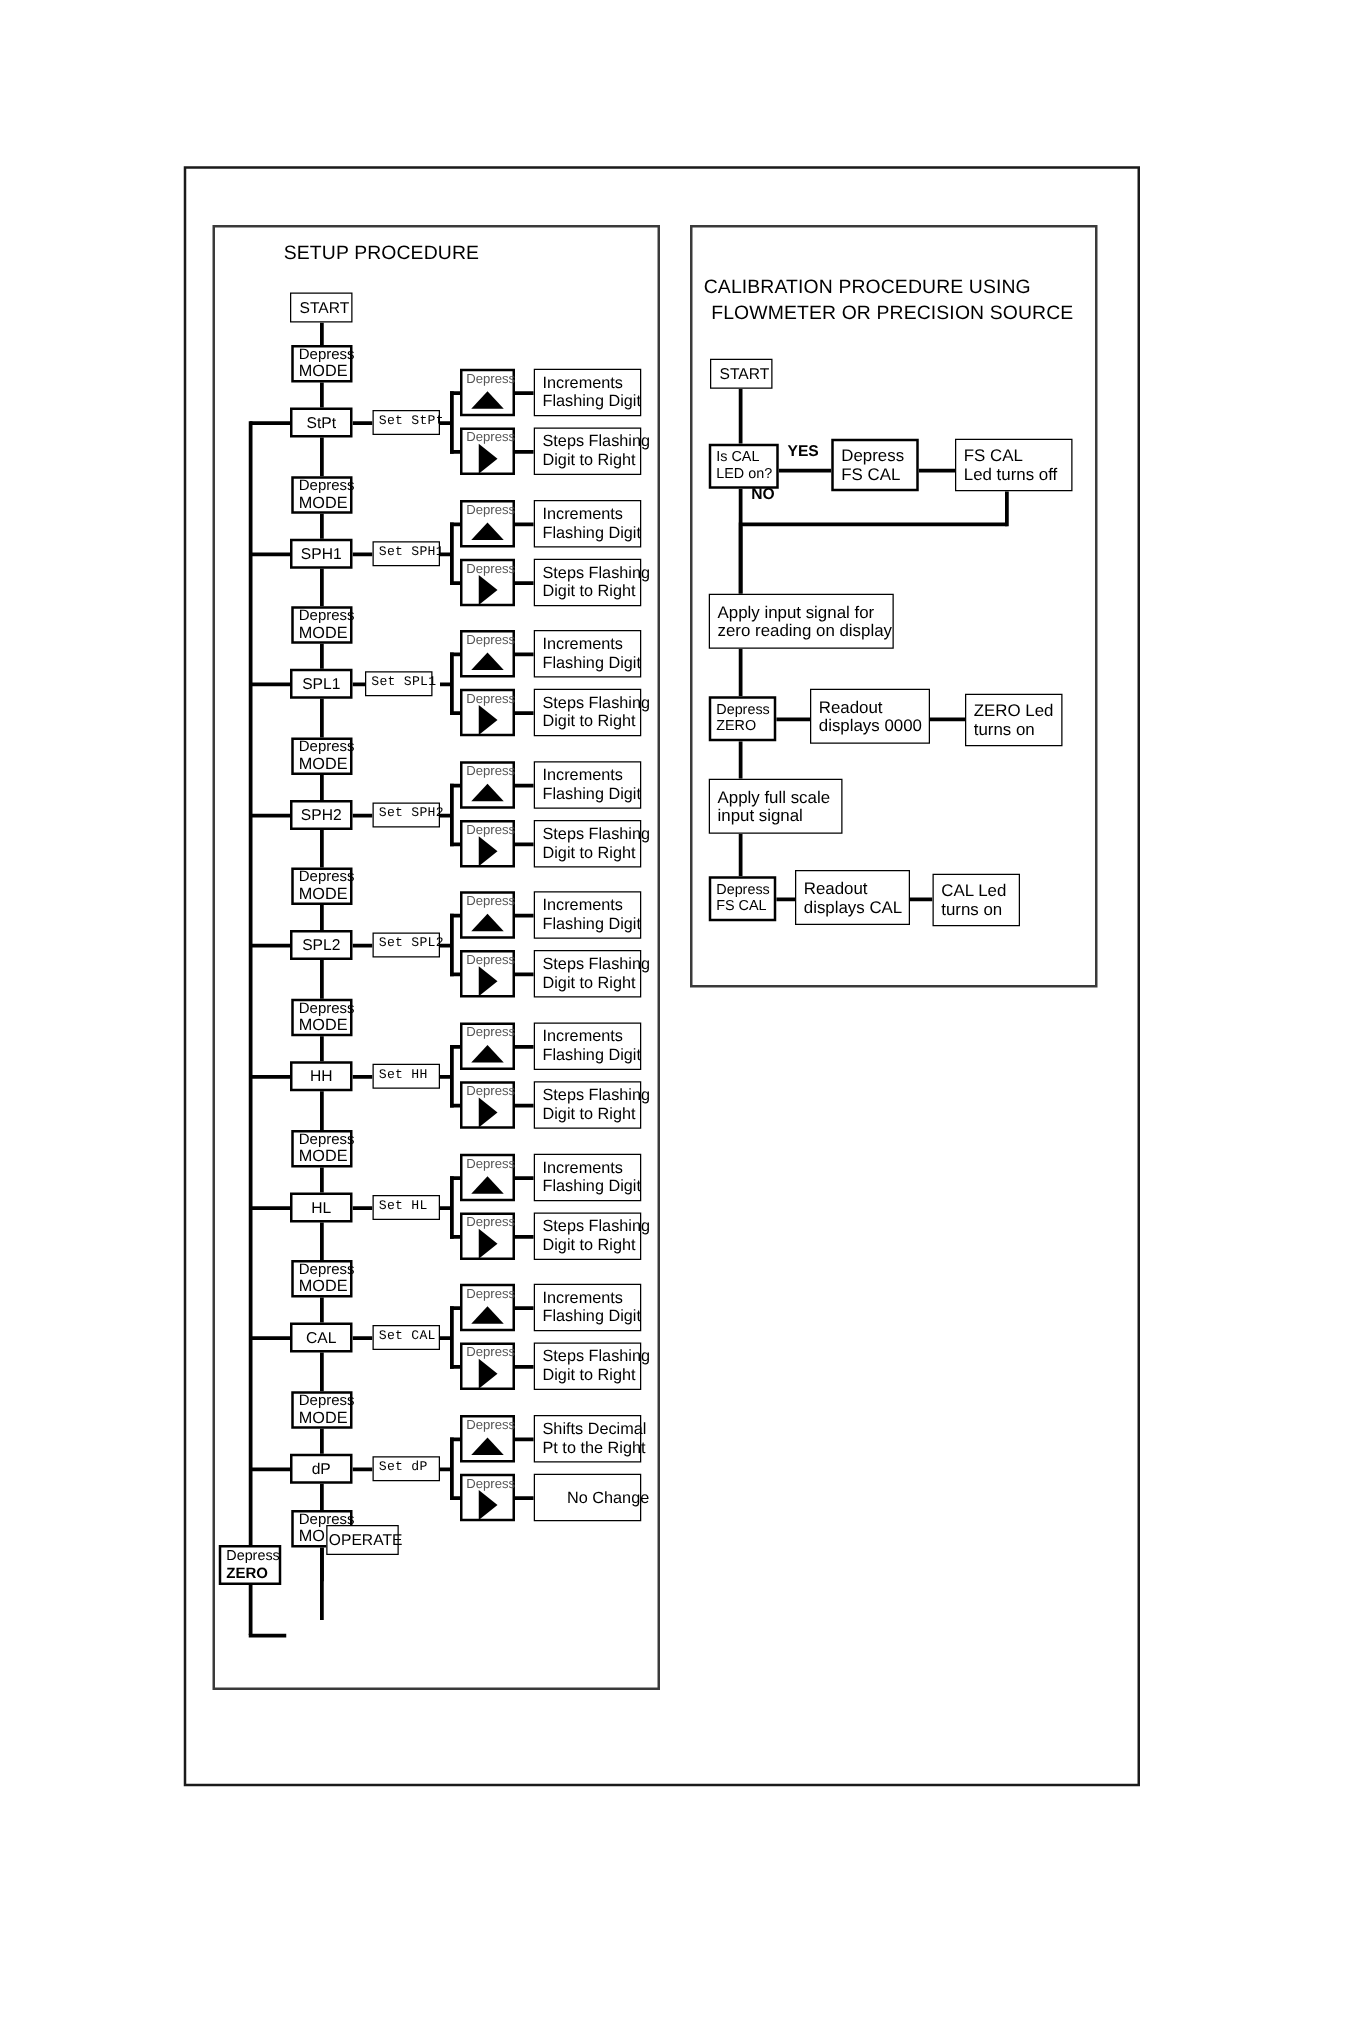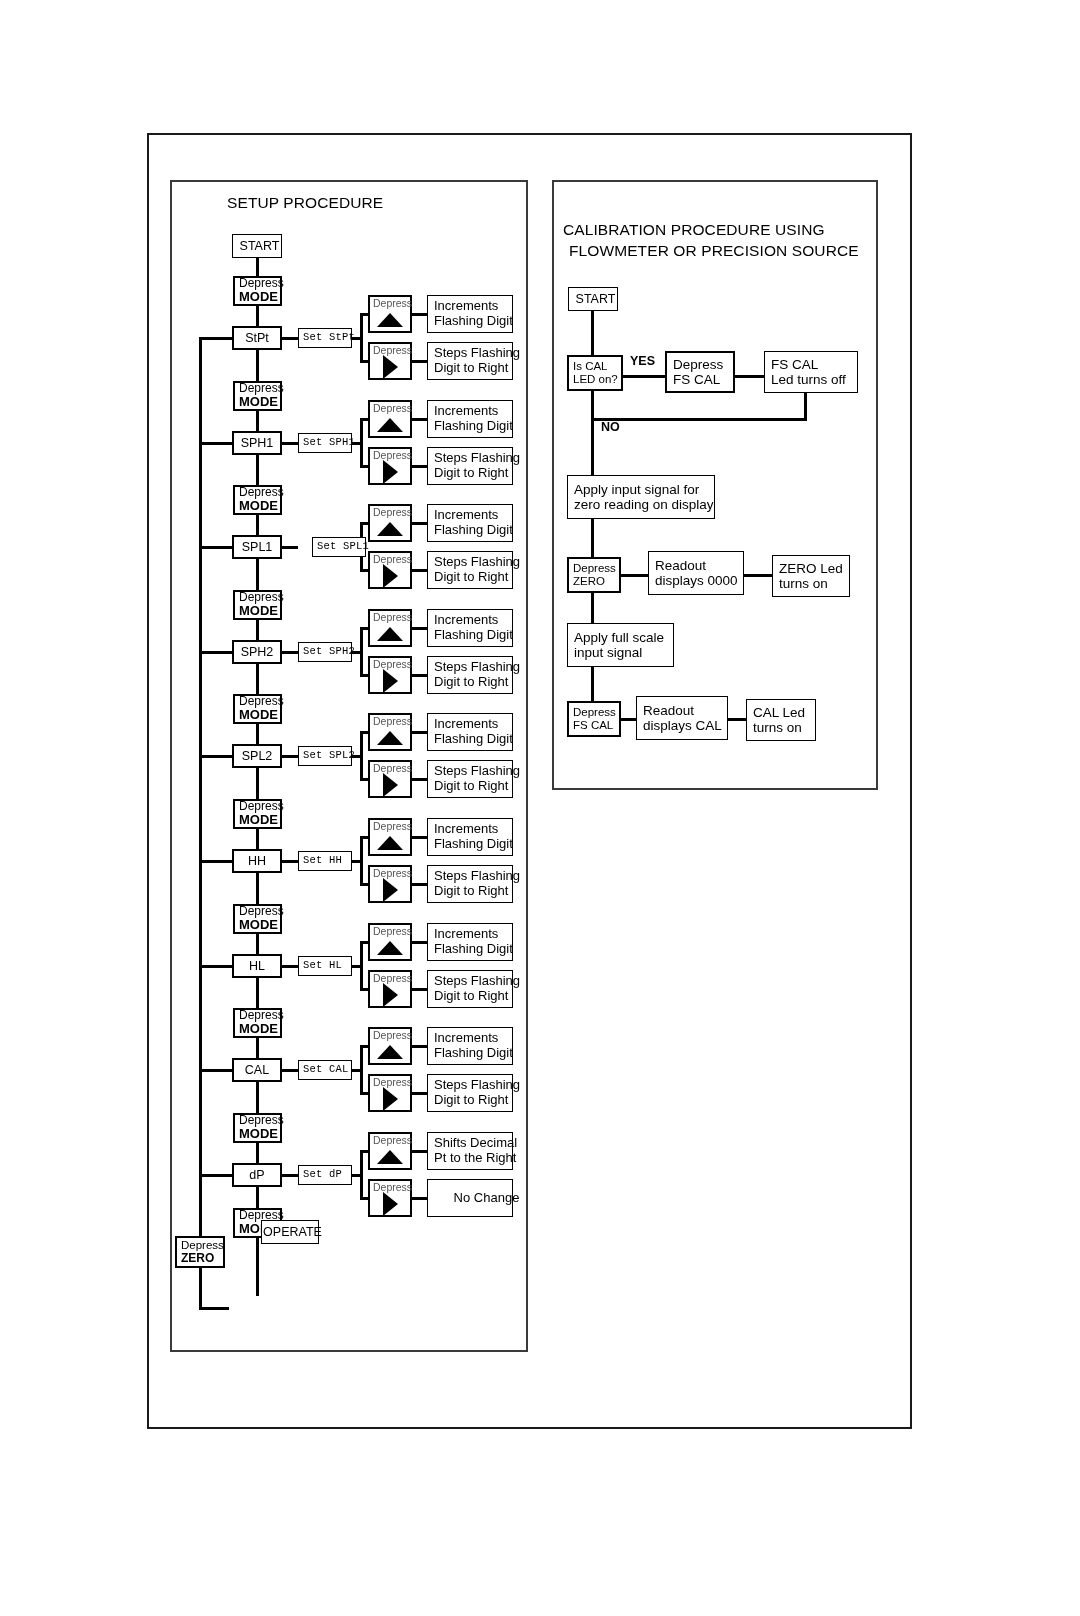--- a/index.html
+++ b/index.html
@@ -26,21 +26,21 @@
 
   
   .bx{position:absolute;box-sizing:border-box;background:#fff;border:1.6px solid #000;
       display:flex;flex-direction:column;align-items:flex-start;justify-content:center;
       line-height:1.12;z-index:4;}
   .bx.center{align-items:center;}
   .bx span{display:block;white-space:nowrap;}
 
   .t-term{font-size:12.5px;padding-left:5px;}
   .t-mode{font-size:12px;padding-left:4px;}
-  .t-mode .b{font-weight:bold;font-size:13px;}
+  .t-mode .b{font-weight:normal;font-size:13px;}
   .t-param{font-size:12.5px;}
   .t-set{font-size:10.5px;padding-left:4px;letter-spacing:.2px;font-family:Liberation Mono, monospace;}
   .t-act{font-size:13px;padding-left:6px;}
   .t-cal{font-size:13.5px;padding-left:6px;}
   .t-calsm{font-size:11.5px;padding-left:4px;}
   .t-dec{font-size:11.5px;padding-left:4px;}
   .t-dec .b{font-weight:bold;font-size:12px;}
 
   .bx.thick{border-width:2.2px;}
 
@@ -157,21 +157,21 @@
         <span>Steps Flashing</span>
         <span>Digit to Right</span>
       </div>
       <div class="bx t-mode thick" style="left: 233px; top: 485px; width: 49px; height: 30px;">
         <span>Depress</span>
         <span class="b">MODE</span>
       </div>
       <div class="bx t-param center thick" style="left: 232px; top: 535px; width: 50px; height: 24px;">
         <span>SPL1</span>
       </div>
-      <div class="bx t-set" style="left: 312px; top: 537px; width: 54px; height: 20px;">
+      <div class="bx t-set" style="left: 292px; top: 537px; width: 54px; height: 20px;">
         <span>Set SPL1</span>
       </div>
       <div class="ln" style="left: 282px; top: 545.5px; width: 16px; height: 3px;"></div>
       <div class="ln" style="left: 200px; top: 545.5px; width: 32px; height: 3px;"></div>
       <div class="ln" style="left: 352px; top: 545.5px; width: 10px; height: 3px;"></div>
       <div class="ln" style="left: 360px; top: 521.5px; width: 3px; height: 50px;"></div>
       <div class="ln" style="left: 360px; top: 521.5px; width: 8px; height: 3px;"></div>
       <div class="ln" style="left: 360px; top: 568.5px; width: 8px; height: 3px;"></div>
       <div class="keybox" style="left: 368px; top: 504px; width: 44px; height: 38px;">
         <div class="lbl">Depress</div>
@@ -450,21 +450,21 @@
       <div class="ln" style="left: 623px; top: 374.5px; width: 42px; height: 3px;"></div>
       <div class="bx t-cal thick" style="left: 665px; top: 351px; width: 70px; height: 42px;">
         <span>Depress</span>
         <span>FS CAL</span>
       </div>
       <div class="ln" style="left: 735px; top: 374.5px; width: 29px; height: 3px;"></div>
       <div class="bx t-cal" style="left: 764px; top: 351px; width: 94px; height: 42px;">
         <span>FS CAL</span>
         <span>Led turns off</span>
       </div>
-      <div class="yesno" style="left: 601px; top: 420px;">NO</div>
+      <div class="yesno" style="left: 601px; top: 388px;">NO</div>
       <div class="ln" style="left: 590.5px; top: 391px; width: 3px; height: 86px;"></div>
       <div class="ln" style="left: 804px; top: 393px; width: 3px; height: 28px;"></div>
       <div class="ln" style="left: 590.5px; top: 418px; width: 215.5px; height: 3px;"></div>
       <div class="ln" style="left: 590.5px; top: 421px; width: 3px; height: 54px;"></div>
       <div class="bx t-cal" style="left: 567px; top: 475px; width: 148px; height: 44px;">
         <span>Apply input signal for</span>
         <span>zero reading on display</span>
       </div>
       <div class="ln" style="left: 590.5px; top: 519px; width: 3px; height: 38px;"></div>
       <div class="bx t-calsm thick" style="left: 567px; top: 557px; width: 54px; height: 36px;">

